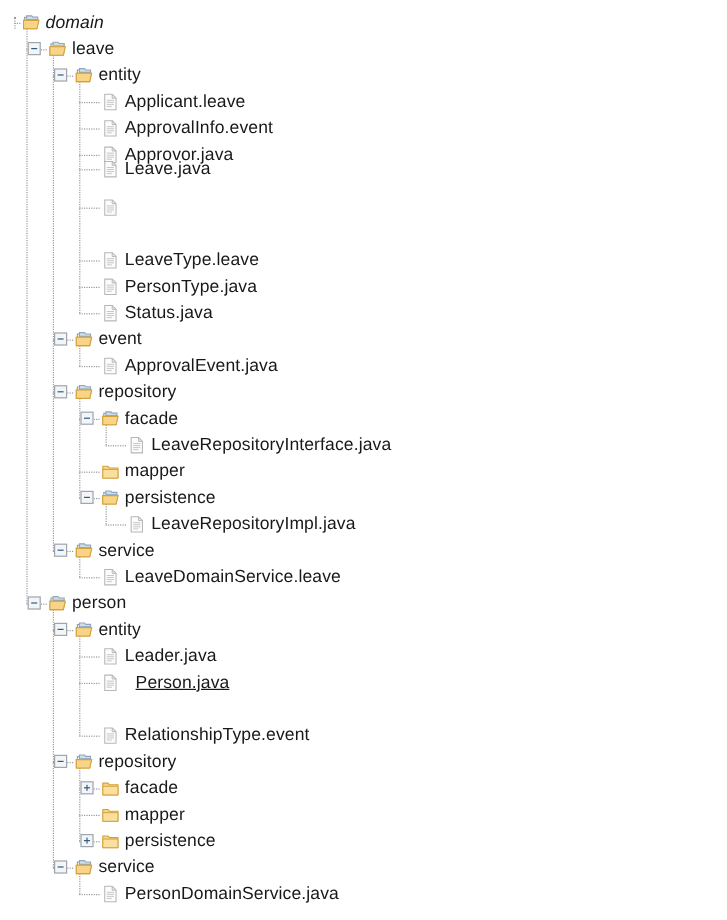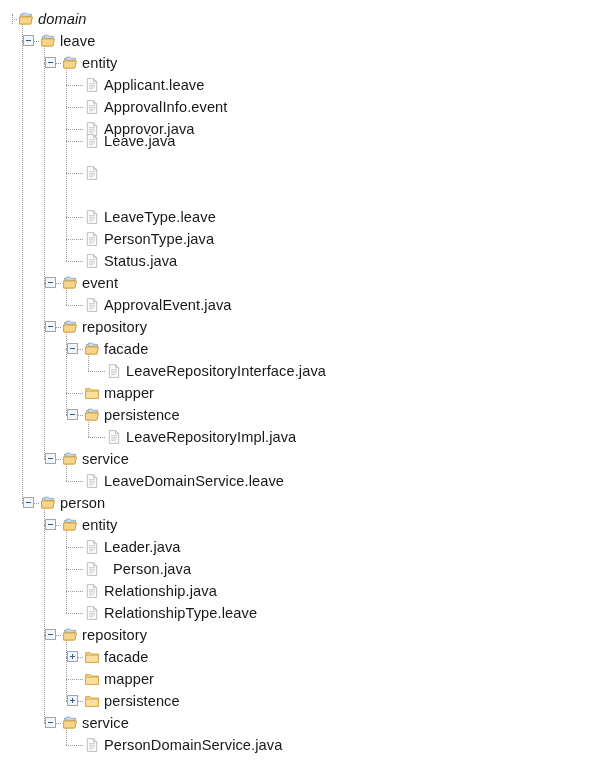--- a/index.html
+++ b/index.html
@@ -448,53 +448,37 @@
           <path d="M3.3 1.6h6.2l3.2 3.2v9.6H3.3z" fill="#fcfcfc" stroke="#b7b7b7" stroke-width="0.9"></path>
           <path d="M9.5 1.6l3.2 3.2H9.5z" fill="#e9e9e9" stroke="#b7b7b7" stroke-width="0.8"></path>
           <g stroke="#c4c4c4" stroke-width="0.8">
             <line x1="5.0" y1="6.6" x2="11.0" y2="6.6"></line>
             <line x1="5.0" y1="8.3" x2="11.0" y2="8.3"></line>
             <line x1="5.0" y1="10.0" x2="11.0" y2="10.0"></line>
             <line x1="5.0" y1="11.7" x2="9.2" y2="11.7"></line>
           </g>
         </svg>
       </span>
-      <span class="label" style="left: 113px;">Person.java</span>
-    </div>
-    <div class="row" style="position: absolute; left: 0px; top: 580px; width: 606px;">
-      <div class="elbow" style="left: 66px; width: 17px;"></div>
-      <span class="ico" style="left: 84px;">
-        <svg width="16" height="16" viewBox="0 0 16 16">
-          <path d="M3.3 1.6h6.2l3.2 3.2v9.6H3.3z" fill="#fcfcfc" stroke="#b7b7b7" stroke-width="0.9"></path>
-          <path d="M9.5 1.6l3.2 3.2H9.5z" fill="#e9e9e9" stroke="#b7b7b7" stroke-width="0.8"></path>
-          <g stroke="#c4c4c4" stroke-width="0.8">
-            <line x1="5.0" y1="6.6" x2="11.0" y2="6.6"></line>
-            <line x1="5.0" y1="8.3" x2="11.0" y2="8.3"></line>
-            <line x1="5.0" y1="10.0" x2="11.0" y2="10.0"></line>
-            <line x1="5.0" y1="11.7" x2="9.2" y2="11.7"></line>
-          </g>
-        </svg>
-      </span>
-      <span class="label" style="left: 104px;">Relationship.java</span>
+      <span class="label" style="left: 113px; text-decoration: underline;">Person.java</span>
     </div>
     <div class="row" style="position: absolute; left: 0px; top: 602px; width: 606px;">
       <div class="elbow" style="left: 66px; width: 17px;"></div>
       <span class="ico" style="left: 84px;">
         <svg width="16" height="16" viewBox="0 0 16 16">
           <path d="M3.3 1.6h6.2l3.2 3.2v9.6H3.3z" fill="#fcfcfc" stroke="#b7b7b7" stroke-width="0.9"></path>
           <path d="M9.5 1.6l3.2 3.2H9.5z" fill="#e9e9e9" stroke="#b7b7b7" stroke-width="0.8"></path>
           <g stroke="#c4c4c4" stroke-width="0.8">
             <line x1="5.0" y1="6.6" x2="11.0" y2="6.6"></line>
             <line x1="5.0" y1="8.3" x2="11.0" y2="8.3"></line>
             <line x1="5.0" y1="10.0" x2="11.0" y2="10.0"></line>
             <line x1="5.0" y1="11.7" x2="9.2" y2="11.7"></line>
           </g>
         </svg>
       </span>
-      <span class="label" style="left: 104px;">RelationshipType.leave</span>
+      <span class="label" style="left: 104px;">RelationshipType.event</span>
     </div>
     <div class="row" style="position: absolute; left: 0px; top: 624px; width: 606px;">
       <div class="elbow" style="left: 44px; width: 17px;"></div>
       <div class="exp" style="left: 45px;"></div>
       <span class="ico" style="left: 62px;">
         <svg width="16" height="16" viewBox="0 0 16 16">
           <path d="M2.5 3.5h4l1.2 1.4h5.3v2.2H2.5z" fill="#ffffff" stroke="#8fa7bd" stroke-width="1"></path>
           <path d="M4.2 2.2h4.2l1 1.1h4.1v2.0H4.2z" fill="#cfdcea" stroke="#8fa7bd" stroke-width="0.9"></path>
           <path d="M1.6 6.0h11.0l1.6 0 -1.5 7.0H1.6z" fill="#f7cf7a" stroke="#d3a23c" stroke-width="0.9"></path>
           <path d="M1.6 6.0h12.8l-1.6 7.0H1.6z" fill="#f8d488" stroke="#d3a23c" stroke-width="0.9"></path>

